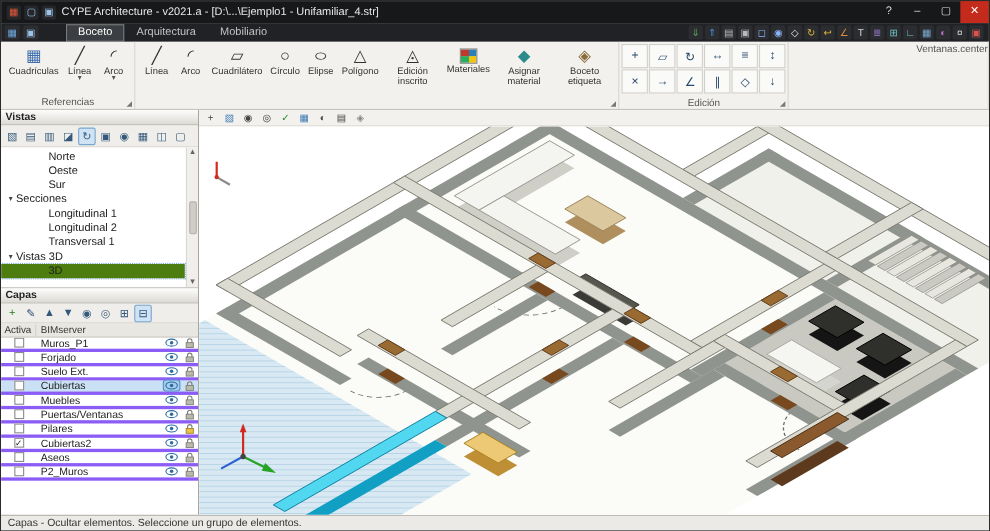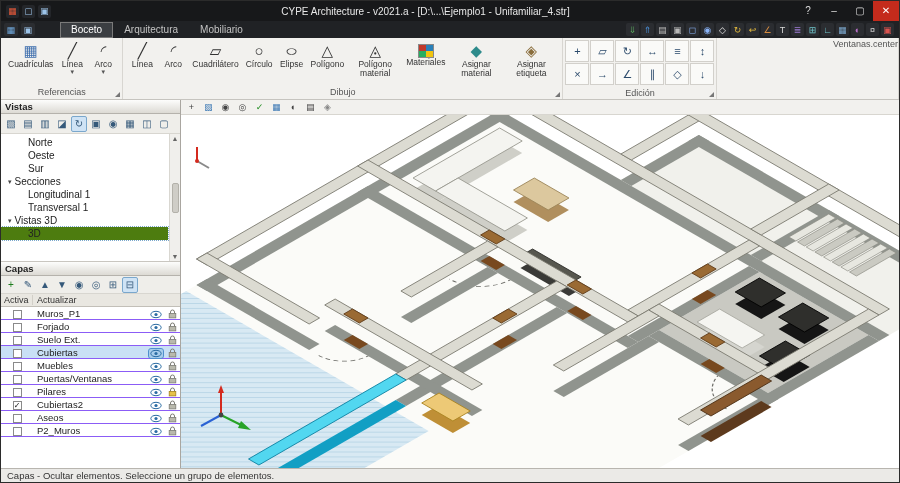--- a/index.html
+++ b/index.html
@@ -3,21 +3,21 @@
 <meta charset="utf-8">
 <style>
   *{box-sizing:border-box;margin:0;padding:0}
   body{width:900px;height:483px;overflow:hidden;font-family:"Liberation Sans",sans-serif;background:#666}
   .window{width:900px;height:483px;border:1px solid #2b2b2b;display:flex;flex-direction:column;background:#fff}
 
   
   .titlebar{height:20px;background:#17181a;color:#e8e8e8;display:flex;align-items:center;font-size:10px;flex:0 0 auto}
   .tb-left{display:flex;gap:3px;padding:0 5px}
   .tb-ic{width:13px;height:13px;display:flex;align-items:center;justify-content:center;font-size:9px;border-radius:2px;background:#24262a}
-  .tb-title{flex:1;text-align:center;white-space:nowrap;overflow:hidden}
+  .tb-title{flex:1;text-align:left;white-space:nowrap;overflow:hidden}
   .tb-controls{display:flex}
   .tb-btn{width:26px;height:20px;line-height:20px;text-align:center;font-size:10px;color:#ddd}
   .tb-close{background:#c42b1c;color:#fff}
 
   
   .quickrow{height:17px;background:#202225;display:flex;align-items:center;color:#ddd;flex:0 0 auto}
   .q-ic{width:14px;height:13px;display:flex;align-items:center;justify-content:center;font-size:9px;margin-left:3px;border-radius:2px;background:#2b2d31}
   .tabs{display:flex;margin-left:25px;height:17px;align-items:flex-end}
   .tab{padding:1px 10px 2px;font-size:10px;color:#c3c3c3;border:1px solid transparent}
   .tab.active{background:#3b3e42;border-color:#7a7a7a;color:#fff}
@@ -64,32 +64,32 @@
 
   
   .main{flex:1;display:flex;min-height:0}
   .left-panel{width:180px;border-right:1px solid #a9a6a0;display:flex;flex-direction:column;background:#f4f3f1;flex:0 0 auto}
   .panel-header{height:14px;background:linear-gradient(#fdfdfc,#dcdad4);border-bottom:1px solid #b5b2ac;font-size:9.5px;padding:0 4px;color:#222;display:flex;align-items:center;font-weight:bold}
   .ptoolbar{height:20px;display:flex;gap:1px;padding:1px 2px;border-bottom:1px solid #d8d6d0;background:#efeeea;align-items:center}
   .ptool{width:16px;height:16px;border:1px solid transparent;font-size:10px;display:flex;align-items:center;justify-content:center;color:#35597a;border-radius:2px}
   .ptool.pressed{background:#cfe3f5;border-color:#7aa7cc}
   .tree{height:128px;background:#fff;border-bottom:1px solid #c9c6c0;overflow:hidden;position:relative;font-size:10px}
   .tree-inner{padding:2px 12px 0 0}
-  .tree-item{height:13px;line-height:13px;padding-left:24px;color:#222;white-space:nowrap;display:flex;align-items:center}
+  .tree-item{height:13px;line-height:13px;padding-left:40px;color:#222;white-space:nowrap;display:flex;align-items:center}
   .tree-item.lvl1{padding-left:7px}
   .tree-item .arrow{margin-right:3px;font-size:7px;color:#444}
   .tree-item.selected{background:#4d7c0f;outline:1px dotted #7aa7cc}
   .tree-scrollbar{position:absolute;right:0;top:0;bottom:0;width:11px;background:#f0efec;border-left:1px solid #d9d7d1;font-size:7px;color:#666;display:flex;flex-direction:column;align-items:center;justify-content:space-between;padding:1px 0}
   .tree-thumb{width:7px;height:30px;background:#cfcdc7;border:1px solid #b3b1aa;border-radius:2px}
 
   .capas-thead{display:flex;height:13px;background:#e9e7e1;border-bottom:1px solid #c2bfb8;color:#333;font-size:9px;align-items:center}
   .th-activa{width:32px;padding-left:3px;border-right:1px solid #d2cfc8}
   .th-ref{flex:1;padding-left:4px}
   .capas-table{flex:1;background:#fff;font-size:9.5px;overflow:hidden}
-  .lrow{display:flex;align-items:flex-end;height:13px;border-bottom:1px solid #8b5cf6;color:#222}
+  .lrow{display:flex;align-items:flex-start;height:13px;border-bottom:3px solid #8b5cf6;color:#222}
   .lrow.selected{background:#c9e0f5}
   .cell-cb{width:32px;display:flex;justify-content:center}
   .cb{width:9px;height:9px;border:1px solid #8a8a8a;background:#fff;font-size:8px;line-height:7px;text-align:center;color:#111}
   .cb.checked::after{content:"✓"}
   .cell-name{flex:1;padding-left:4px;white-space:nowrap;overflow:hidden}
   .cell-eye{width:18px;display:flex;justify-content:center}
   .eye-btn{padding:0 1px;border-radius:2px;display:flex;align-items:center}
   .lrow.selected .eye-btn{background:#a8cdec;outline:1px solid #4f8fcc}
   .cell-lock{width:15px;display:flex;justify-content:center}
   .lock.locked rect{fill:#e6c24a;stroke:#a5831f}
@@ -258,43 +258,42 @@
           </div>
 
           <div class="rbtn">
             <span class="ric icon-polygon"></span>
             <span class="rlabel">Polígono</span>
 
           </div>
 
           <div class="rbtn">
             <span class="ric icon-polygon-inscribed"></span>
-            <span class="rlabel">Polígono material</span>
+            <span class="rlabel">Edición inscrito</span>
 
           </div>
 
           <div class="rbtn">
             <span class="ric icon-materials"></span>
             <span class="rlabel">Materiales</span>
 
           </div>
 
           <div class="rbtn">
             <span class="ric icon-assign-material"></span>
             <span class="rlabel">Asignar material</span>
 
           </div>
 
           <div class="rbtn">
             <span class="ric icon-assign-tag"></span>
-            <span class="rlabel">Asignar etiqueta</span>
+            <span class="rlabel">Boceto etiqueta</span>
 
           </div>
         </div>
-      <div class="rgroup-label">Dibujo</div>
       <span class="launcher"></span>
     </div>
 
     <div class="rgroup">
       <div class="egrid">
 
           <span class="ebtn">+</span>
 
           <span class="ebtn">▱</span>
 
@@ -379,20 +378,24 @@
             <div class="tree-item lvl1">
               <span class="arrow">▾</span>
               <span>Secciones</span>
             </div>
 
             <div class="tree-item lvl2">
               <span class="arrow"></span>
               <span>Longitudinal 1</span>
             </div>
 
+            <div class="tree-item lvl2">
+              <span class="arrow"></span>
+              <span>Longitudinal 2</span>
+            </div>
 
             <div class="tree-item lvl2">
               <span class="arrow"></span>
               <span>Transversal 1</span>
             </div>
 
             <div class="tree-item lvl1">
               <span class="arrow">▾</span>
               <span>Vistas 3D</span>
             </div>
@@ -425,21 +428,21 @@
 
           <span class="ptool" style="color: rgb(53, 89, 122);">◎</span>
 
           <span class="ptool" style="color: rgb(53, 89, 122);">⊞</span>
 
           <span class="ptool pressed" style="color: rgb(53, 89, 122);">⊟</span>
         </div>
 
       <div class="capas-thead">
         <span class="th-activa">Activa</span>
-        <span class="th-ref">Actualizar</span>
+        <span class="th-ref">BIMserver</span>
       </div>
 
       <div class="capas-table">
 
           <div class="lrow">
             <span class="cell-cb">
               <span class="cb"></span>
             </span>
             <span class="cell-name">Muros_P1</span>
             <span class="cell-eye">

